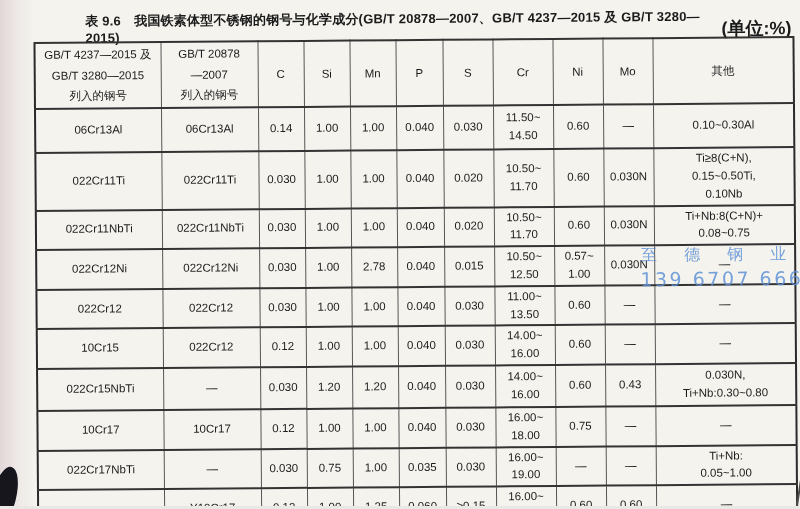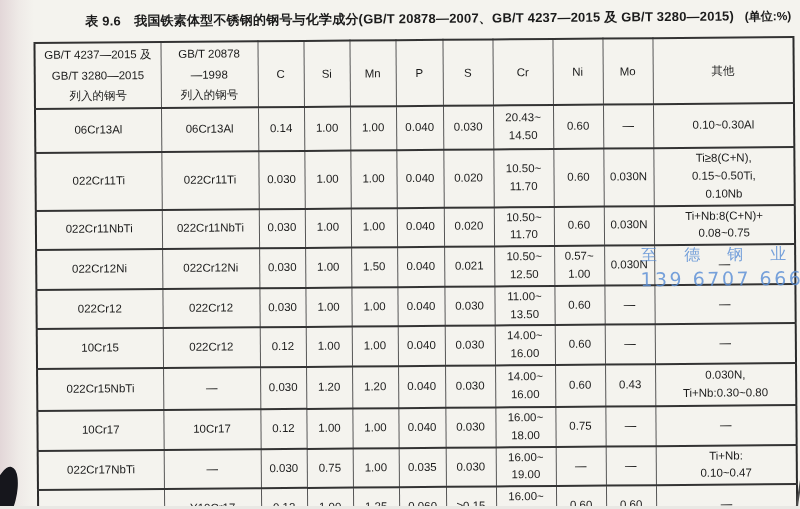--- a/index.html
+++ b/index.html
@@ -30,21 +30,21 @@
     position:absolute;left:0;top:0;width:800px;height:509px;
     transform:rotate(-0.45deg);
     transform-origin:37px 492px;
   }
   .title-row{
     position:absolute;left:37px;top:13px;width:758px;
     display:flex;justify-content:space-between;align-items:flex-end;
     font-weight:bold;color:#1b1b1b;
   }
   .title{font-size:13px;letter-spacing:0.2px;padding-left:52px;}
-  .unit{font-size:12px;white-space:nowrap;}
+  .unit{font-size:18px;white-space:nowrap;}
   table.comp{
     position:absolute;left:37px;top:42px;width:759px;
     border-collapse:collapse;table-layout:fixed;
     border:2px solid #2a2a2a;border-bottom-width:3px;
     background:transparent;color:#1c1c1c;
   }
   table.comp tr{border-top:2px solid #333;border-bottom:2px solid #333;}
   table.comp th,table.comp td{
     border-left:1px solid #565656;border-right:1px solid #565656;
     text-align:center;vertical-align:middle;
@@ -86,21 +86,21 @@
         <col style="width:50px">
           <col style="width:50px">
           <col style="width:141px">
       </colgroup>
       <thead>
           <tr>
             <th>GB/T 4237—2015 及
 GB/T 3280—2015
 列入的钢号</th>
             <th>GB/T 20878
-—1998
+—2007
 列入的钢号</th>
             <th>C</th>
             <th>Si</th>
             <th>Mn</th>
             <th>P</th>
             <th>S</th>
             <th>Cr</th>
             <th>Ni</th>
             <th>Mo</th>
             <th>其他</th>
@@ -108,21 +108,21 @@
         </thead>
       <tbody>
           <tr style="height: 44px;">
             <td>06Cr13Al</td>
             <td>06Cr13Al</td>
             <td>0.14</td>
             <td>1.00</td>
             <td>1.00</td>
             <td>0.040</td>
             <td>0.030</td>
-            <td>20.43~
+            <td>11.50~
 14.50</td>
             <td>0.60</td>
             <td>—</td>
             <td>0.10~0.30Al</td>
           </tr>
           <tr style="height: 52px;">
             <td>022Cr11Ti</td>
             <td>022Cr11Ti</td>
             <td>0.030</td>
             <td>1.00</td>
@@ -150,23 +150,23 @@
             <td>0.60</td>
             <td>0.030N</td>
             <td>Ti+Nb:8(C+N)+
 0.08~0.75</td>
           </tr>
           <tr style="height: 36px;">
             <td>022Cr12Ni</td>
             <td>022Cr12Ni</td>
             <td>0.030</td>
             <td>1.00</td>
-            <td>1.50</td>
-            <td>0.040</td>
-            <td>0.021</td>
+            <td>2.78</td>
+            <td>0.040</td>
+            <td>0.015</td>
             <td>10.50~
 12.50</td>
             <td>0.57~
 1.00</td>
             <td>0.030N</td>
             <td>—</td>
           </tr>
           <tr style="height: 36px;">
             <td>022Cr12</td>
             <td>022Cr12</td>
@@ -230,21 +230,21 @@
             <td>0.030</td>
             <td>0.75</td>
             <td>1.00</td>
             <td>0.035</td>
             <td>0.030</td>
             <td>16.00~
 19.00</td>
             <td>—</td>
             <td>—</td>
             <td>Ti+Nb:
-0.10~0.47</td>
+0.05~1.00</td>
           </tr>
           <tr style="height: 34px;">
             <td>—</td>
             <td>Y10Cr17</td>
             <td>0.12</td>
             <td>1.00</td>
             <td>1.25</td>
             <td>0.060</td>
             <td>≥0.15</td>
             <td>16.00~

